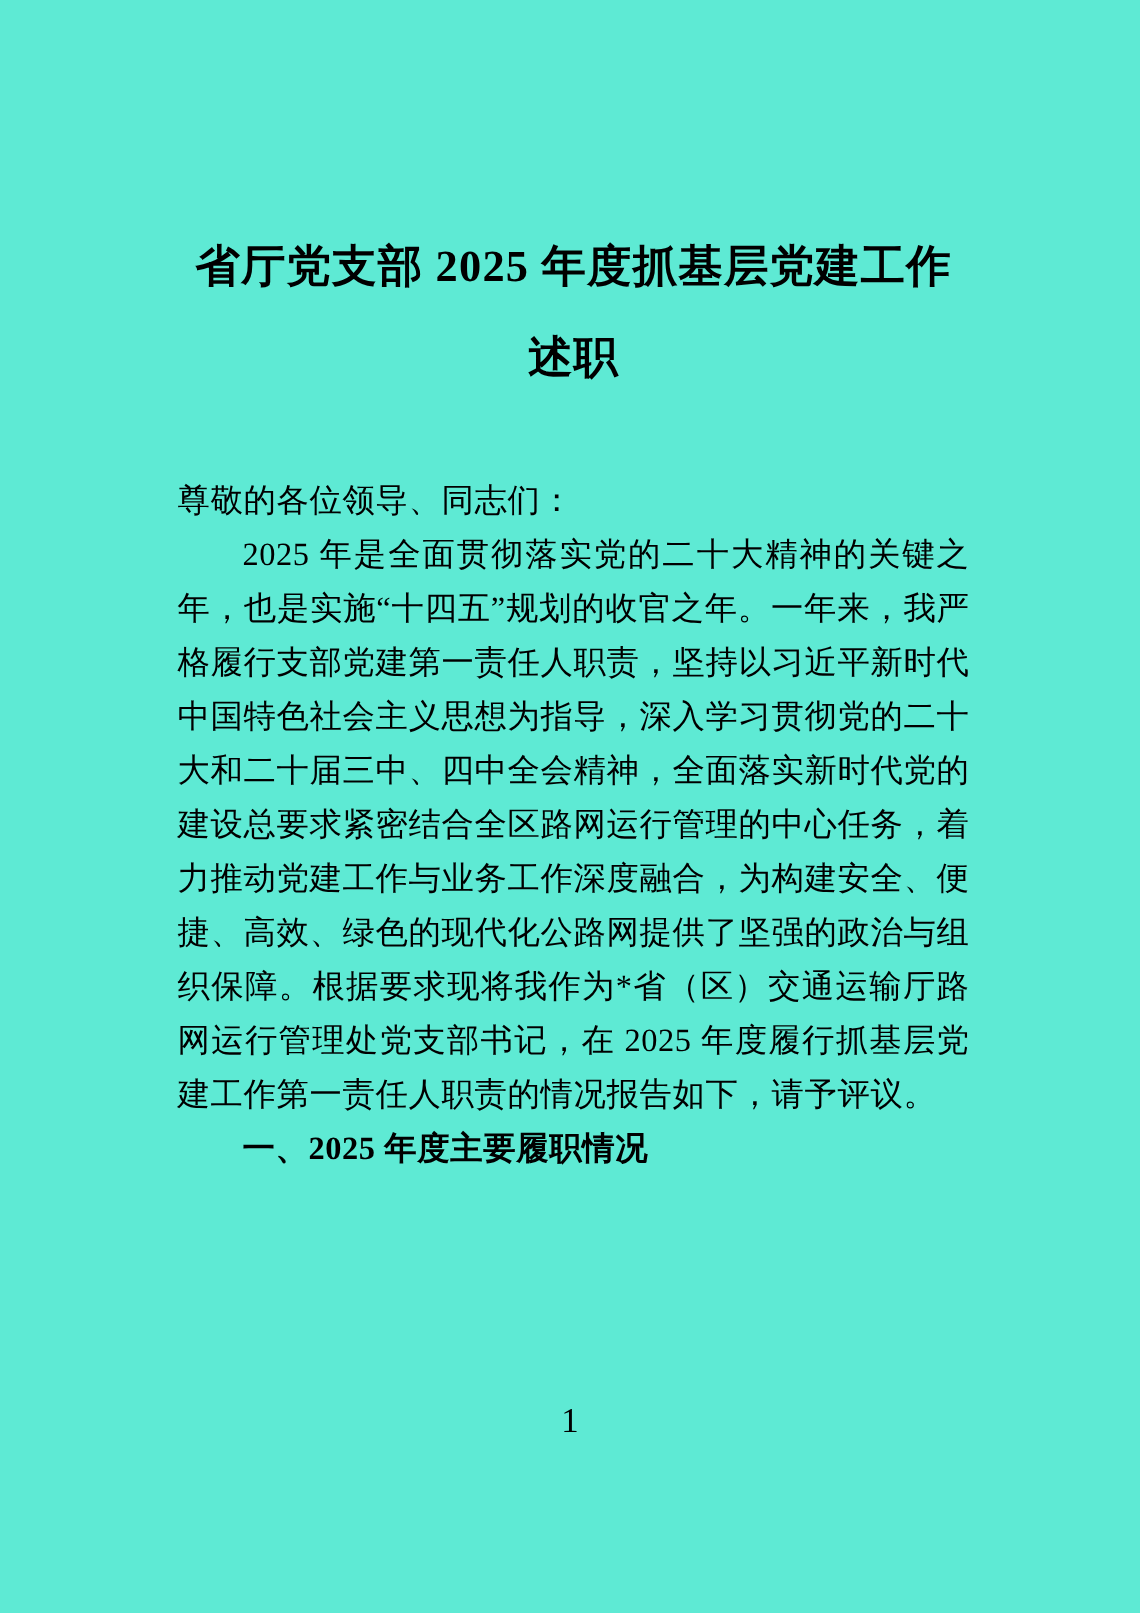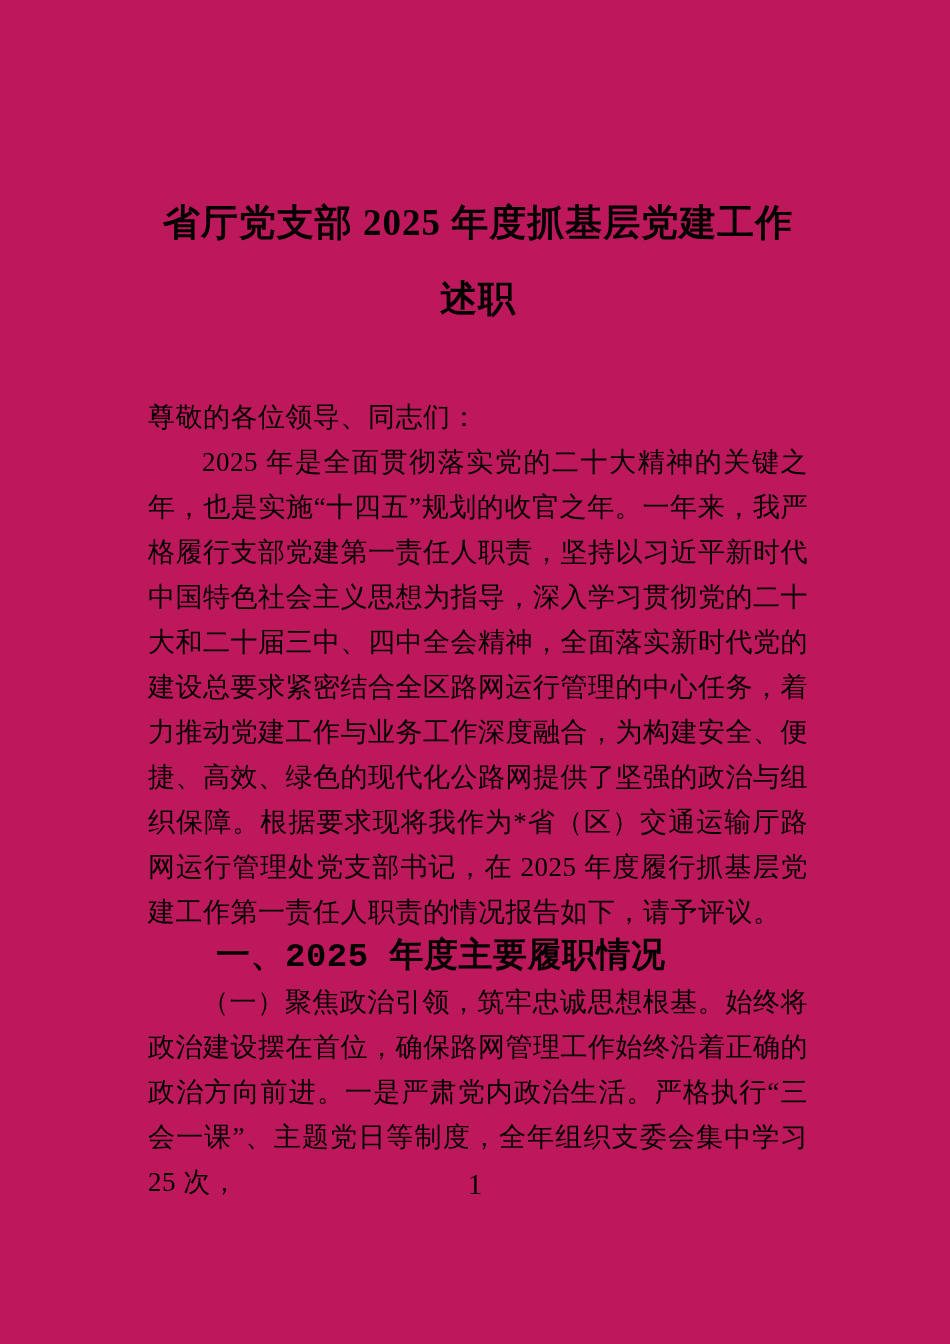--- a/index.html
+++ b/index.html
@@ -5,21 +5,21 @@
   * { margin: 0; padding: 0; box-sizing: border-box; }
 
   html, body {
     background: #ffffff;
   }
 
   .page {
     position: relative;
     width: 950px;
     height: 1344px;
-    background: #be185d;
+    background: #5eead4;
     color: #000000;
     overflow: hidden;
     font-family: "Liberation Serif", "DejaVu Serif", serif;
   }
 
   .content {
     position: absolute;
     left: 148px;
     top: 185px;
     width: 660px;
@@ -49,23 +49,23 @@
 
   .para {
     text-align: justify;
   }
 
   .indent {
     text-indent: 2em;
   }
 
   .section-heading {
-    font-family: Liberation Mono, monospace;
+    font-family: Liberation Serif, serif;
     font-weight: bold;
-    font-size: 34px;
+    font-size: 27px;
     line-height: 45px;
     text-indent: 2em;
   }
 
   .footer {
     position: absolute;
     left: 0;
     right: 0;
     top: 1168px;
     text-align: center;
@@ -89,21 +89,20 @@
     </h1>
 
     <div class="body-text">
 
       <p class="para">尊敬的各位领导、同志们：</p>
 
       <p class="para indent">2025 年是全面贯彻落实党的二十大精神的关键之年，也是实施“十四五”规划的收官之年。一年来，我严格履行支部党建第一责任人职责，坚持以习近平新时代中国特色社会主义思想为指导，深入学习贯彻党的二十大和二十届三中、四中全会精神，全面落实新时代党的建设总要求紧密结合全区路网运行管理的中心任务，着力推动党建工作与业务工作深度融合，为构建安全、便捷、高效、绿色的现代化公路网提供了坚强的政治与组织保障。根据要求现将我作为*省（区）交通运输厅路网运行管理处党支部书记，在 2025 年度履行抓基层党建工作第一责任人职责的情况报告如下，请予评议。</p>
 
       <h2 class="section-heading">一、2025 年度主要履职情况</h2>
 
-      <p class="para indent">（一）聚焦政治引领，筑牢忠诚思想根基。始终将政治建设摆在首位，确保路网管理工作始终沿着正确的政治方向前进。一是严肃党内政治生活。严格执行“三会一课”、主题党日等制度，全年组织支委会集中学习 25 次，</p>
 
     </div>
 
   </div>
 
   <div class="footer">
     <span class="page-number">1</span>
   </div>
 
 </div>

